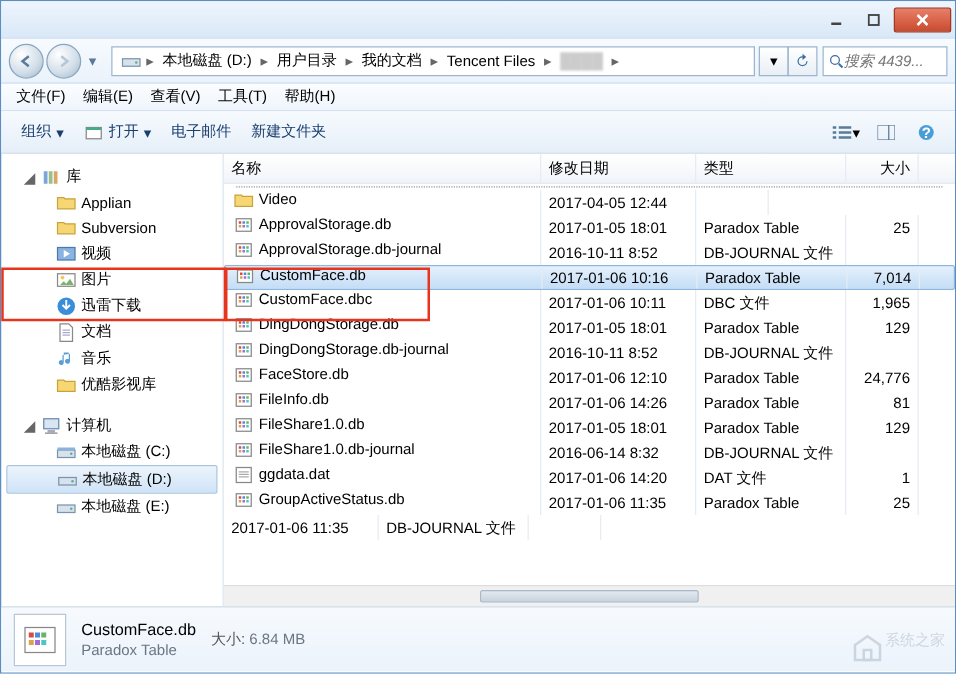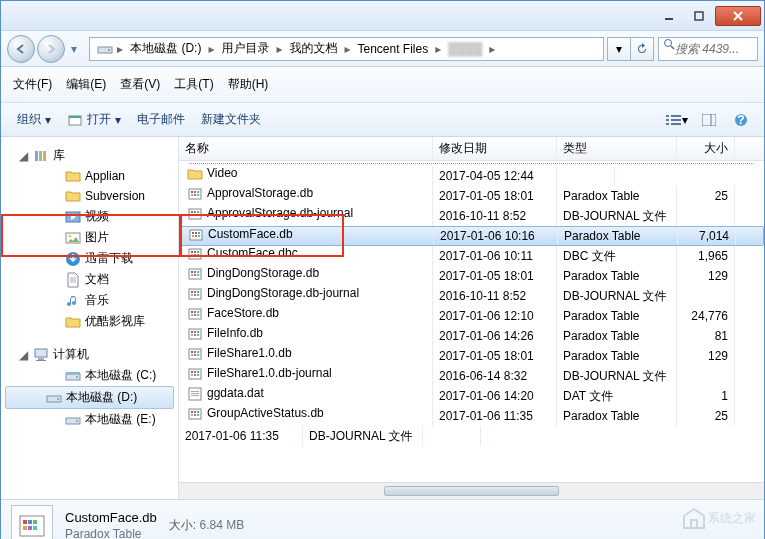--- a/index.html
+++ b/index.html
@@ -13,32 +13,32 @@
 .navbtns{display:flex;align-items:center;margin-right:8px}
 .navcircle{width:28px;height:28px;border-radius:50%;background:radial-gradient(circle at 35% 30%,#fff,#d0dde8 60%,#9eb3c7);border:1px solid #8aa5bf;display:flex;align-items:center;justify-content:center;margin-right:2px}
 .breadcrumb{flex:1;height:24px;background:#fff;border:1px solid #9db5cc;display:flex;align-items:center;padding:0 4px;overflow:hidden}
 .bc-icon{width:16px;height:16px;margin:0 3px;flex-shrink:0}
 .bc-item{padding:0 6px;white-space:nowrap}
 .bc-sep{color:#666;padding:0 1px}
 .bc-blank{flex:1;min-width:30px}
 .bc-blur{color:#ccc;filter:blur(1px)}
 .addrbtns{display:flex;margin:0 4px}
 .addrbtn{width:24px;height:24px;border:1px solid #9db5cc;background:linear-gradient(to bottom,#fff,#e8eff6);display:flex;align-items:center;justify-content:center;margin-left:-1px}
-.searchbox{width:100px;height:24px;border:1px solid #9db5cc;background:#fff;display:flex;padding:0 4px}
+.searchbox{width:100px;height:24px;border:1px solid #9db5cc;background:#fff;display:flex;align-items:center;padding:0 4px}
 .searchbox input{border:none;outline:none;flex:1;color:#888;font-style:italic;width:60px}
-.menubar{height:36px;background:linear-gradient(to bottom,#fbfdff,#eff5fc);border-bottom:1px solid #d5e1ee;display:flex;align-items:center;padding:0 6px}
+.menubar{height:22px;background:linear-gradient(to bottom,#fbfdff,#eff5fc);border-bottom:1px solid #d5e1ee;display:flex;align-items:center;padding:0 6px}
 .menuitem{padding:2px 6px;margin-right:2px}
 .toolbar{height:34px;background:linear-gradient(to bottom,#f6fafe,#e6eff8);border-bottom:1px solid #cbd9e8;display:flex;align-items:center;padding:0 8px}
 .toolitem{padding:4px 8px;display:flex;align-items:center;gap:4px;color:#1a3e6e}
 .tool-right{margin-left:auto;display:flex;gap:2px}
 .tool-icbtn{width:30px;height:22px;display:flex;align-items:center;justify-content:center;border:1px solid transparent}
 .content{display:flex;height:362px}
 .sidebar{width:178px;border-right:1px solid #dce5ef;padding:8px 0;overflow:hidden}
 .tree-item{display:flex;align-items:center;padding:2px 0 2px 18px;gap:4px;white-space:nowrap}
-.tree-item.l2{padding-left:64px}
+.tree-item.l2{padding-left:44px}
 .tree-item.selected{background:linear-gradient(to bottom,#ecf4fc,#cfe3f7);border:1px solid #a8c5e0;border-radius:2px;margin:0 4px;padding-left:40px}
 .tree-item .arrow{width:10px;color:#666}
 .tree-sp{height:12px}
 .ticon{width:16px;height:16px;flex-shrink:0}
 .fileview{flex:1;display:flex;flex-direction:column;overflow:hidden}
 .colheader{height:24px;background:linear-gradient(to bottom,#fff,#f0f4f9);border-bottom:1px solid #dce5ef;display:flex;align-items:flex-start}
 .col{padding:0 6px;border-right:1px solid #e5ecf3;height:100%;display:flex;align-items:center}
 .c-name{width:254px}
 .c-date{width:124px}
 .c-type{width:120px}
@@ -58,21 +58,21 @@
 .rb2{left:0px;top:213px;width:180px;height:43px}
 .hscroll-area{height:17px;background:#f0f0f0;border-top:1px solid #ddd;display:flex;align-items:center;justify-content:center}
 .hscroll-thumb{width:30%;height:10px;background:linear-gradient(to bottom,#e3e9ef,#c8d3de);border:1px solid #aab9c9;border-radius:2px}
 .detailspane{height:52px;border-top:1px solid #cbd9e8;background:linear-gradient(to bottom,#f6fafe,#ecf3fb);display:flex;align-items:center;padding:4px 10px;gap:12px}
 .bigicon{width:42px;height:42px;border:1px solid #b8c7d6;background:#fff;display:flex;align-items:center;justify-content:center}
 .detailscol{display:flex;flex-direction:column;gap:2px}
 .det-title{font-size:13px}
 .det-sub{color:#6a7684}
 .det-meta{display:flex;gap:30px;color:#6a7684}
 .det-meta b{color:#555;font-weight:normal}
-.watermark{position:absolute;right:8px;bottom:6px;opacity:.35;display:flex;align-items:center;gap:0;font-size:16px;color:#8a9bad;pointer-events:none}
+.watermark{position:absolute;right:8px;bottom:6px;opacity:.35;display:flex;gap:0;font-size:16px;color:#8a9bad;pointer-events:none}
 </style>
 </head>
 <body>
 
 <div class="window">
 
   <div class="titlebar">
     <div class="tb-btn">
         <svg width="10" height="10">
           <line x1="1" y1="8" x2="9" y2="8" stroke="#444" stroke-width="2"></line>

